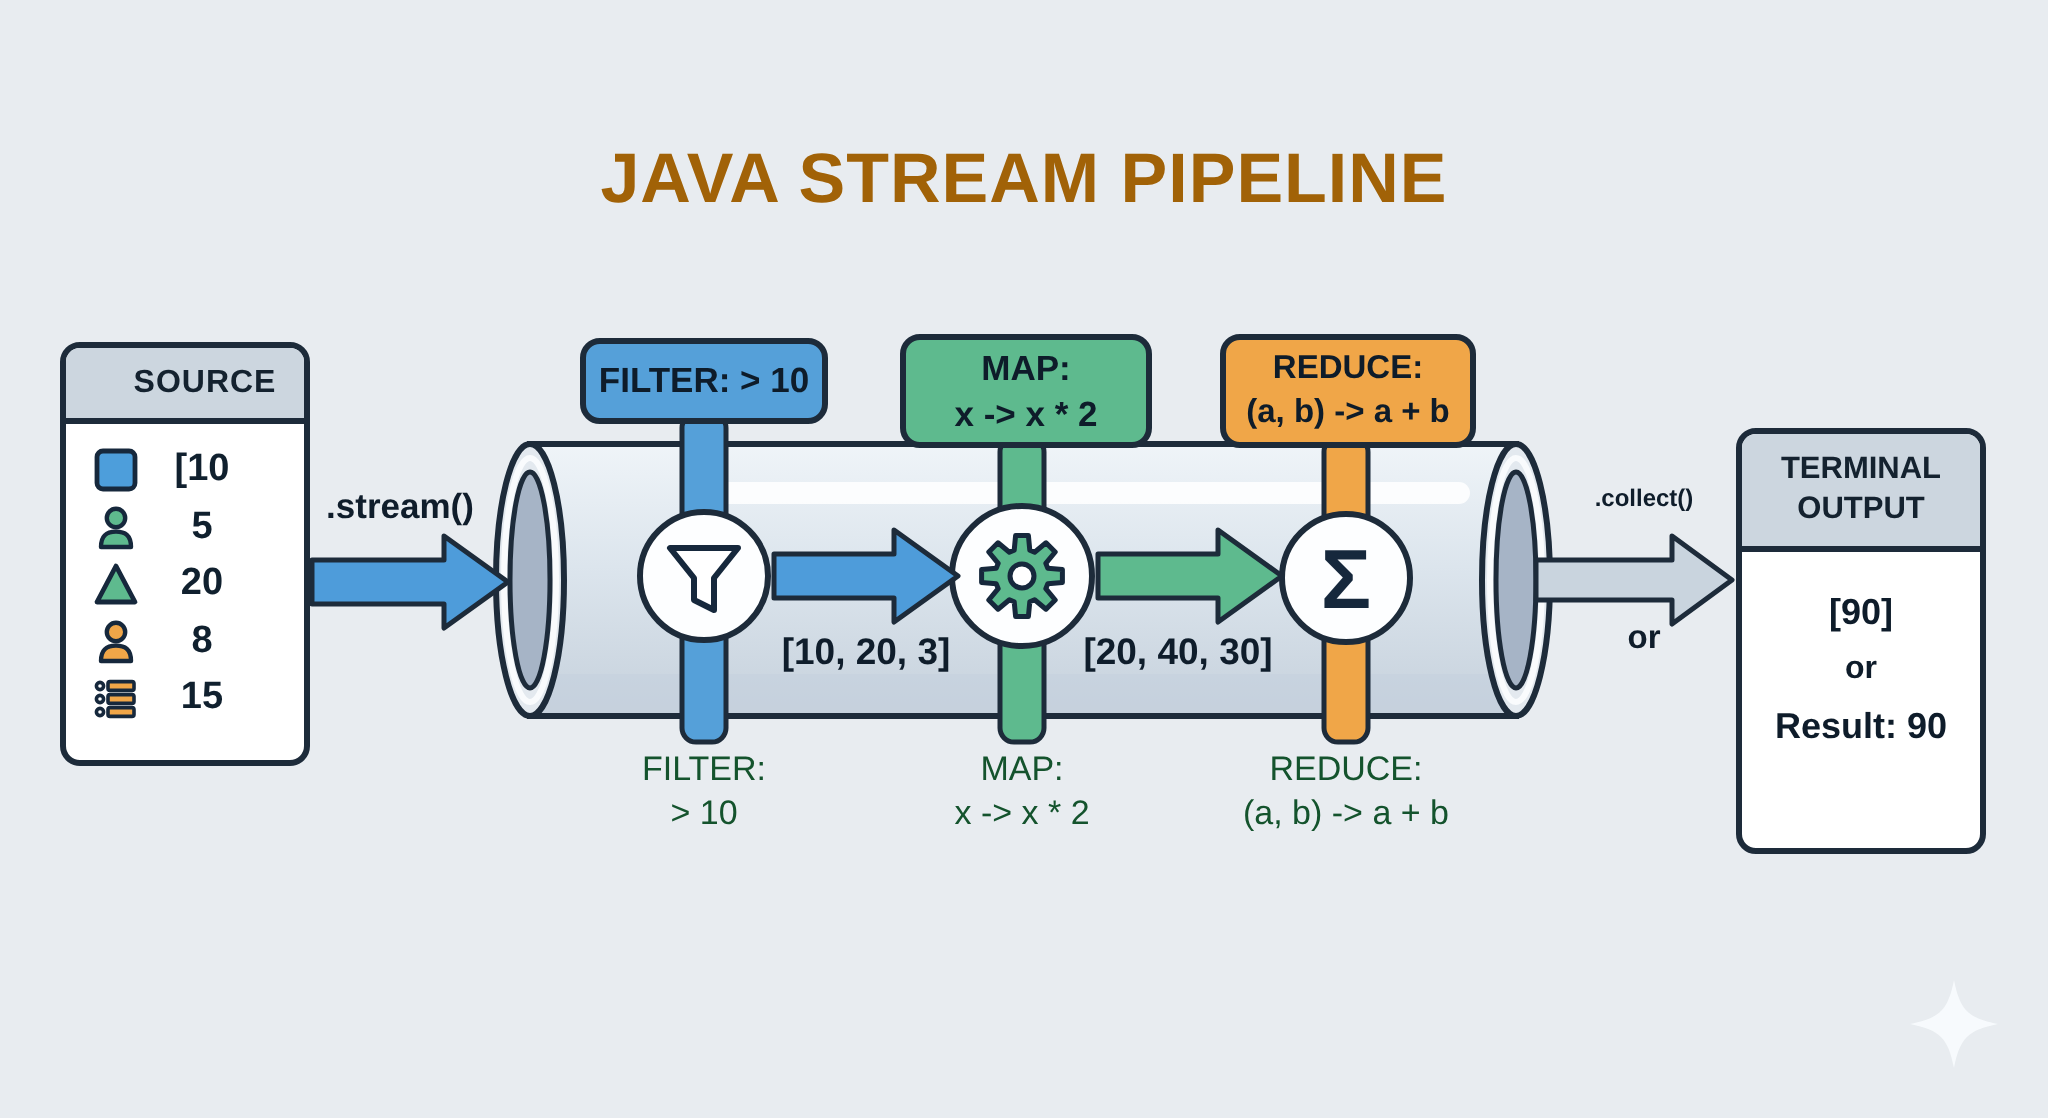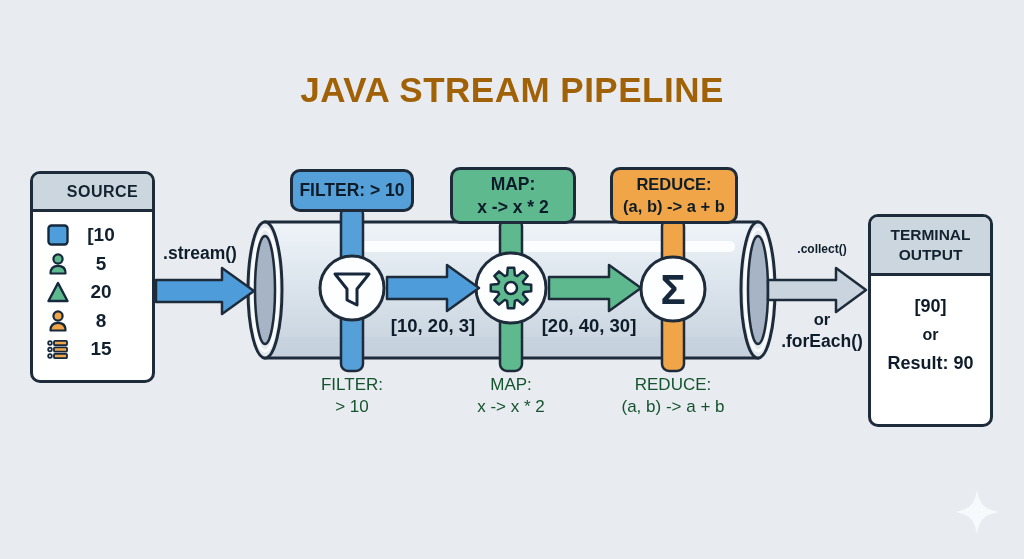--- a/index.html
+++ b/index.html
@@ -191,21 +191,20 @@
   <div class="abs badge" id="reduce-badge">
     <span>REDUCE:</span>
     <span>(a, b) -&gt; a + b</span>
   </div>
 
   <div class="abs code-label" id="stream-label">.stream()</div>
   <div class="abs code-label" id="iv1-label">[10, 20, 3]</div>
   <div class="abs code-label" id="iv2-label">[20, 40, 30]</div>
   <div class="abs code-label" id="collect-label">.collect()</div>
   <div class="abs code-label" id="or-label">or</div>
-  <div class="abs code-label" id="foreach-label">.forEach()</div>
 
   <div class="abs stage-label" id="filter-stage-label">
     <div>FILTER:</div>
     <div>&gt; 10</div>
   </div>
   <div class="abs stage-label" id="map-stage-label">
     <div>MAP:</div>
     <div>x -&gt; x * 2</div>
   </div>
   <div class="abs stage-label" id="reduce-stage-label">

